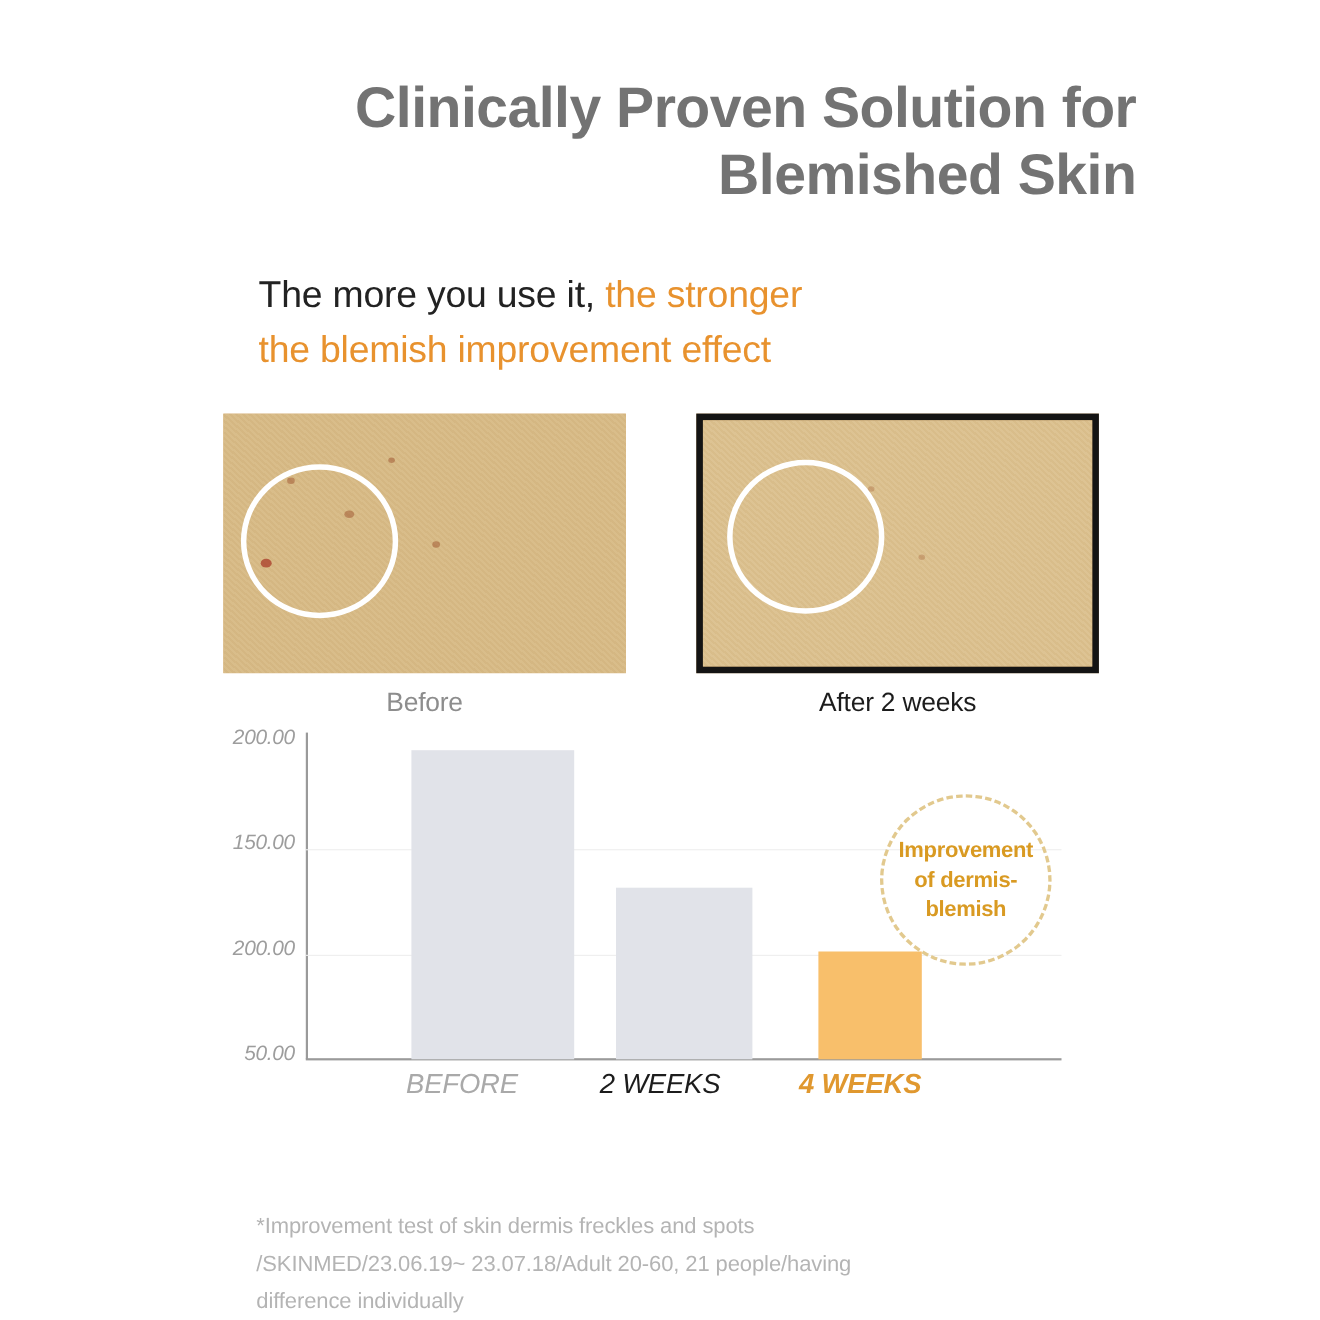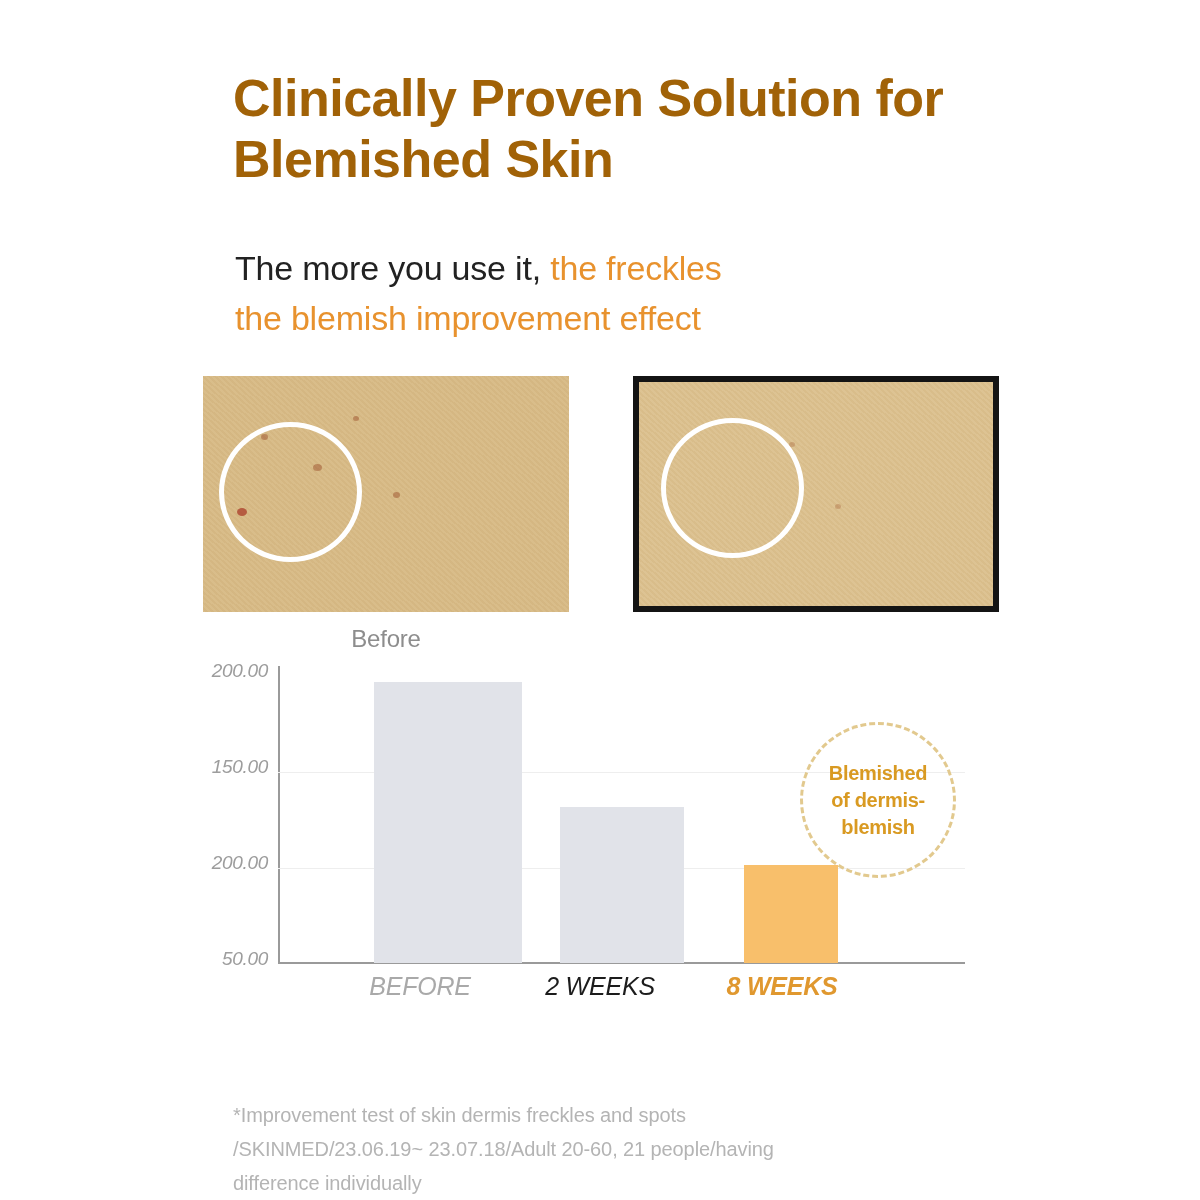--- a/index.html
+++ b/index.html
@@ -24,21 +24,22 @@
   
   .headline {
     position: absolute;
     left: 233px;
     top: 68px;
     width: 800px;
     font-size: 52px;
     font-weight: bold;
     line-height: 1.18;
     letter-spacing: -0.5px;
-    color: #a16207;
+    color: #737373;
+    text-align: right;
   }
 
   
   .subhead {
     position: absolute;
     left: 235px;
     top: 243px;
     width: 700px;
     font-size: 34px;
     line-height: 1.48;
@@ -258,21 +259,21 @@
   }
 </style>
 </head>
 <body>
 
 <div class="page">
 
   <div class="headline">Clinically Proven Solution for Blemished Skin</div>
 
   <div class="subhead">
-    <span>The more you use it, </span><span class="accent">the freckles</span><br>
+    <span>The more you use it, </span><span class="accent">the stronger</span><br>
     <span class="accent">the blemish improvement effect</span>
   </div>
 
   <div class="photo-row">
 
     <div class="photo photo-before">
       <div class="skin"></div>
       <div class="skin-spot" style="left:34px;top:132px;width:10px;height:8px;background:rgba(170,60,40,0.75);"></div>
       <div class="skin-spot" style="left:58px;top:58px;width:7px;height:6px;"></div>
       <div class="skin-spot" style="left:110px;top:88px;width:9px;height:7px;"></div>
@@ -285,20 +286,21 @@
 
     <div class="photo photo-after">
       <div class="skin" style="filter:brightness(1.03) saturate(0.92);"></div>
       <div class="skin-spot" style="left:150px;top:60px;width:6px;height:5px;opacity:0.6;"></div>
       <div class="skin-spot" style="left:196px;top:122px;width:6px;height:5px;opacity:0.6;"></div>
       <div class="circle-overlay circle-after"></div>
     </div>
   </div>
 
   <div class="caption caption-before">Before</div>
+  <div class="caption caption-after">After 2 weeks</div>
 
   <div class="chart">
 
     <div class="ytick-wrap" style="top:0px;">200.00</div>
     <div class="ytick-wrap" style="top:96px;">150.00</div>
     <div class="ytick-wrap" style="top:192px;">200.00</div>
     <div class="ytick-wrap" style="top:288px;">50.00</div>
 
     <div class="axis-y" style="left:278px;"></div>
     <div class="axis-x"></div>
@@ -307,26 +309,26 @@
       <div class="gridline" style="top:106px;"></div>
       <div class="gridline" style="top:202px;"></div>
 
       <div class="bar bar-gray" style="left:96px;  width:148px; height:281px;"></div>
       <div class="bar bar-gray" style="left:282px; width:124px; height:156px;"></div>
       <div class="bar bar-orange" style="left:466px; width:94px;  height:98px;"></div>
     </div>
 
     <div class="xlabel xlabel-before" style="left:300px; width:240px;">BEFORE</div>
     <div class="xlabel xlabel-2w" style="left:490px; width:220px;">2 WEEKS</div>
-    <div class="xlabel xlabel-4w" style="left:672px; width:220px;">8 WEEKS</div>
+    <div class="xlabel xlabel-4w" style="left:672px; width:220px;">4 WEEKS</div>
   </div>
 
   <div class="badge">
     <div>
-      <span>Blemished</span><br>
+      <span>Improvement</span><br>
       <span>of dermis-</span><br>
       <span>blemish</span>
     </div>
   </div>
 
   <div class="footnote">*Improvement test of skin dermis freckles and spots /SKINMED/23.06.19~ 23.07.18/Adult 20-60, 21 people/having difference individually</div>
 
 </div>
 
 </body></html>

